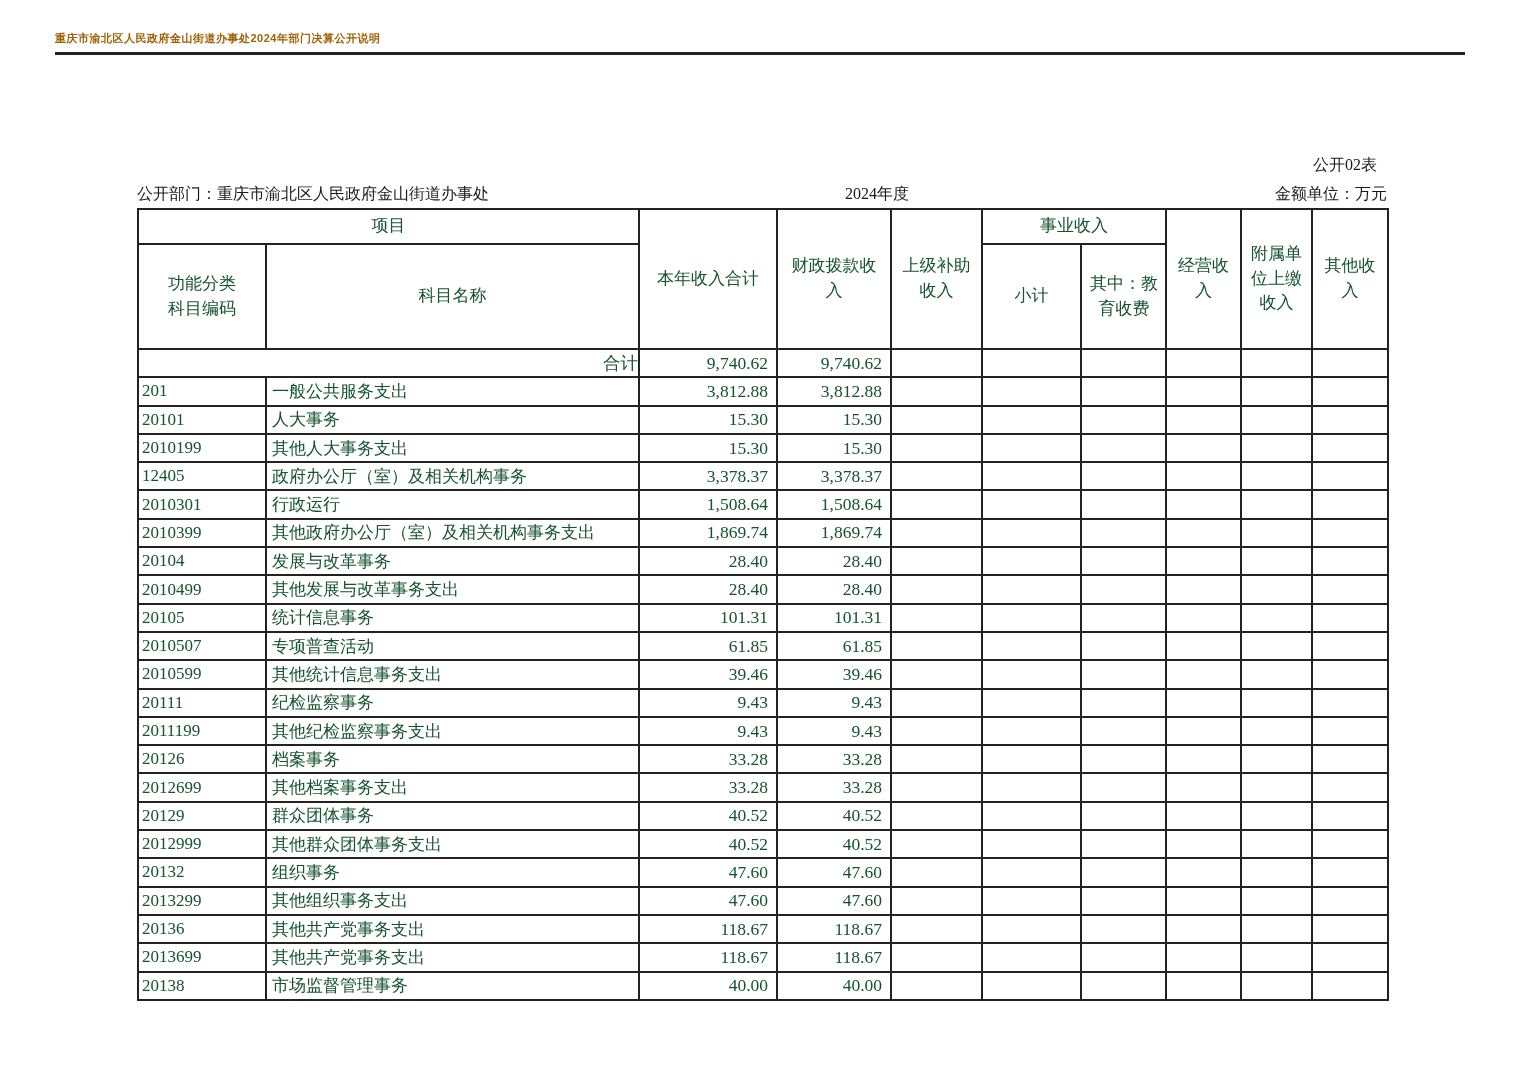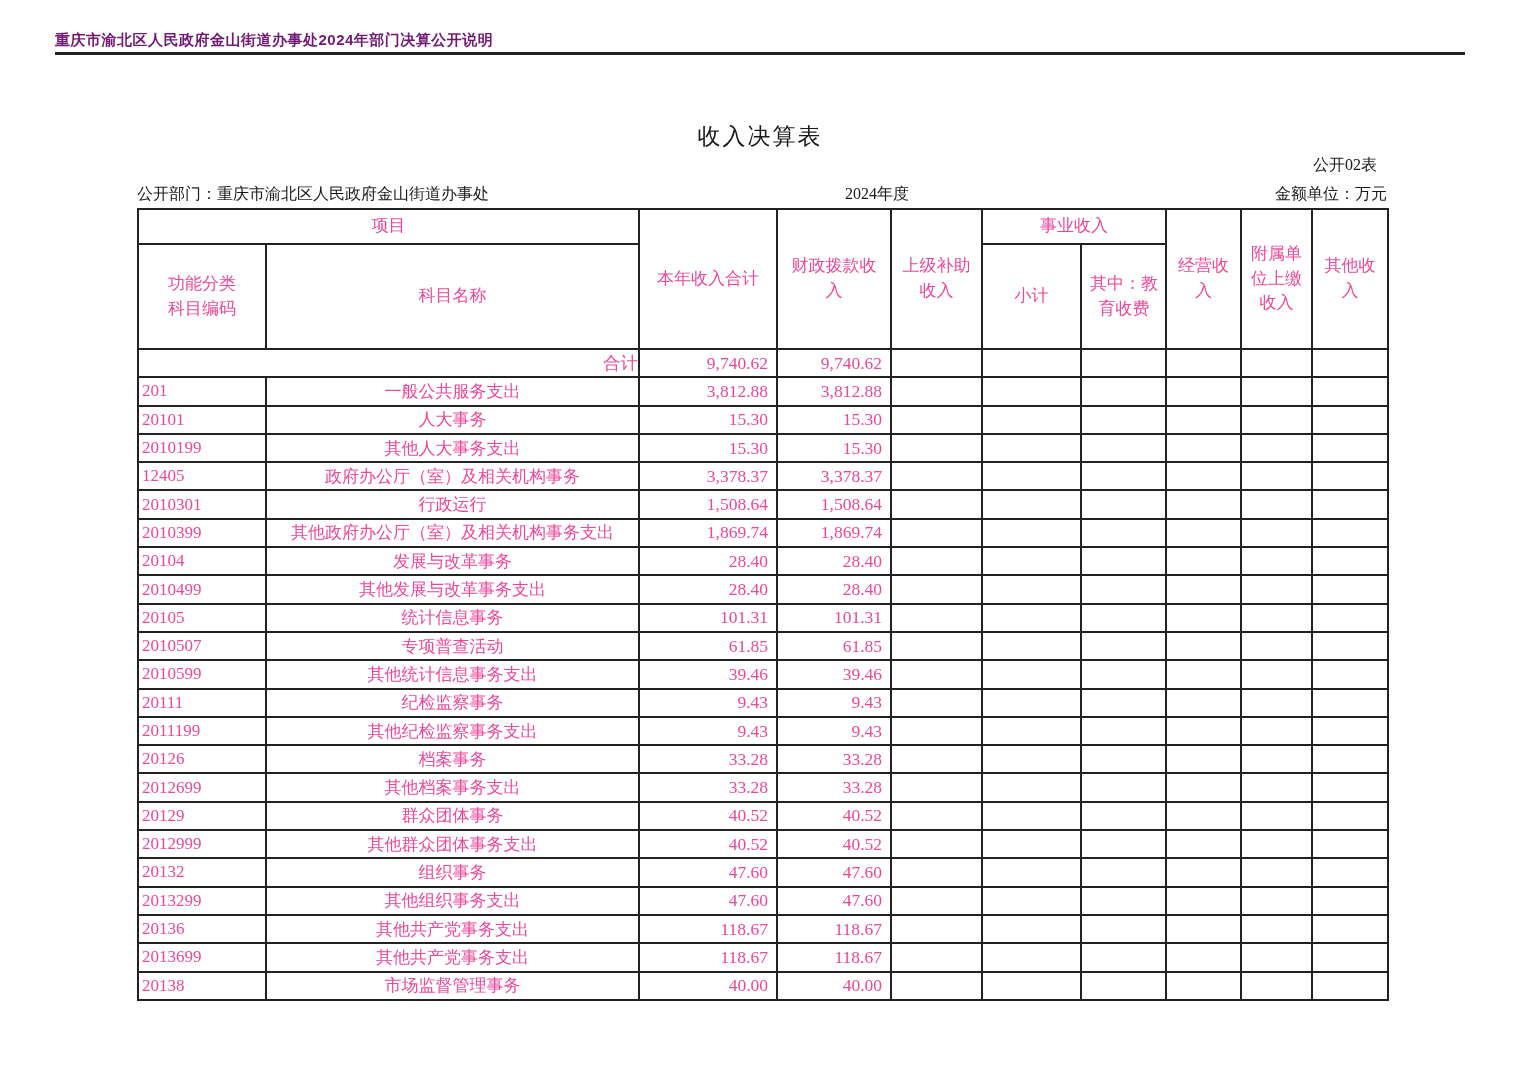--- a/index.html
+++ b/index.html
@@ -11,23 +11,23 @@
     background: #ffffff;
     font-family: "Liberation Serif", "DejaVu Serif", serif;
     color: #1a1a1a;
     overflow: hidden;
   }
   .doc-header {
     position: absolute;
     left: 55px; top: 31px;
     font-family: "Liberation Sans", "DejaVu Sans", sans-serif;
     font-weight: bold;
-    font-size: 15px;
+    font-size: 11px;
     letter-spacing: 0.5px;
-    color: #701a75;
+    color: #a16207;
     white-space: nowrap;
   }
   .header-rule {
     position: absolute;
     left: 55px; top: 52px;
     width: 1410px; height: 3px;
     background: #222;
   }
   .page-title {
     position: absolute;
@@ -59,21 +59,21 @@
   }
   .table-wrap {
     position: absolute;
     left: 137px; top: 208px;
   }
   table {
     border-collapse: collapse;
     table-layout: fixed;
     width: 1250px;
     font-family: "Liberation Serif", "DejaVu Serif", serif;
-    color: #ec4899;
+    color: #14532d;
   }
   th, td {
     border: 2px solid #222;
     vertical-align: middle;
     overflow: hidden;
   }
   th {
     font-weight: normal;
     font-size: 17px;
     text-align: center;
@@ -81,40 +81,39 @@
     line-height: 1.45;
   }
   tr.hdr-top th { height: 35px; }
   tr.hdr-bottom th { height: 105px; }
   .hw { display: inline-block; line-height: 1.45; }
   .w56 { width: 56px; }
   .w72 { width: 72px; }
   .w90 { width: 90px; }
   td { height: 28.3px; font-size: 17px; }
   .c-code { text-align: left; padding: 0 3px; white-space: nowrap; }
-  .c-name { text-align: center; padding: 0 16px; white-space: nowrap; }
+  .c-name { text-align: left; padding: 0 5px; white-space: nowrap; }
   .c-num  { text-align: right; padding: 0 8px; font-size: 17.5px; white-space: nowrap; }
   .total-label { text-align: right; font-weight: normal; font-size: 17.5px; }
   .page-number {
     position: absolute;
     left: 0; top: 1040px;
     width: 100%;
     text-align: center;
     font-size: 15px;
   }
 </style>
 </head>
 <body>
 
 <div class="page">
 
   <div class="doc-header">重庆市渝北区人民政府金山街道办事处2024年部门决算公开说明</div>
   <div class="header-rule"></div>
 
-  <div class="page-title">收入决算表</div>
   <div class="table-code">公开02表</div>
 
   <div class="meta-left">公开部门：重庆市渝北区人民政府金山街道办事处</div>
   <div class="meta-center">2024年度</div>
   <div class="meta-right">金额单位：万元</div>
 
   <div class="table-wrap">
     <table>
       <colgroup>
         <col style="width:128px">

